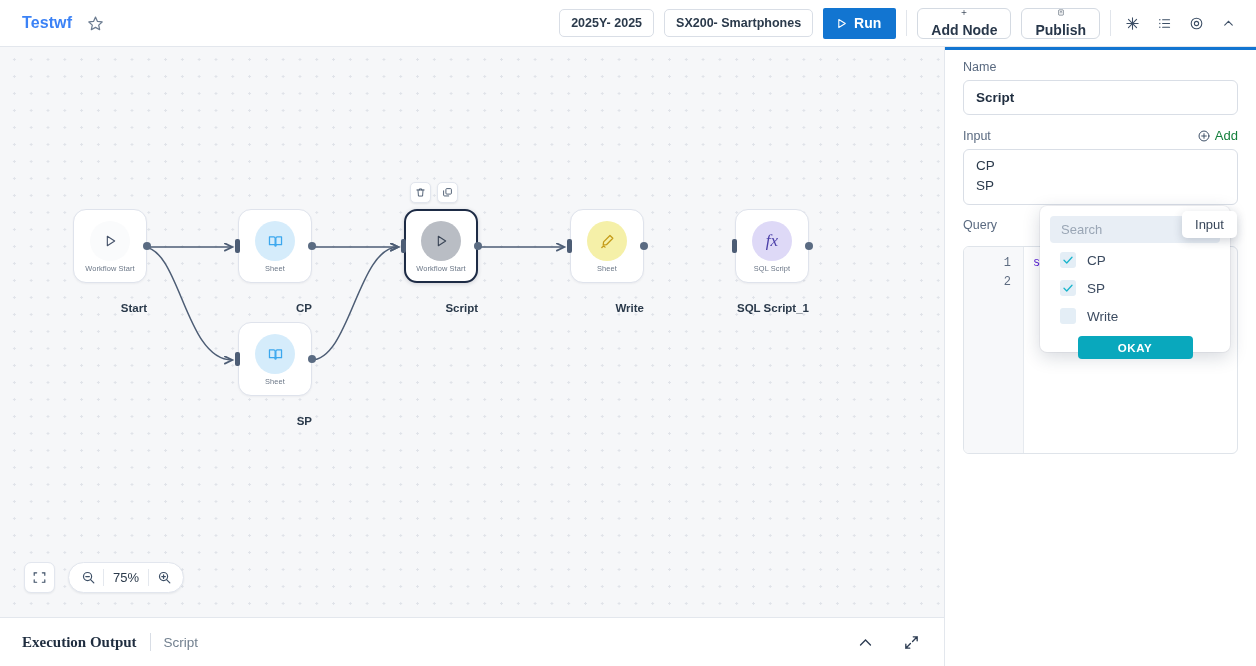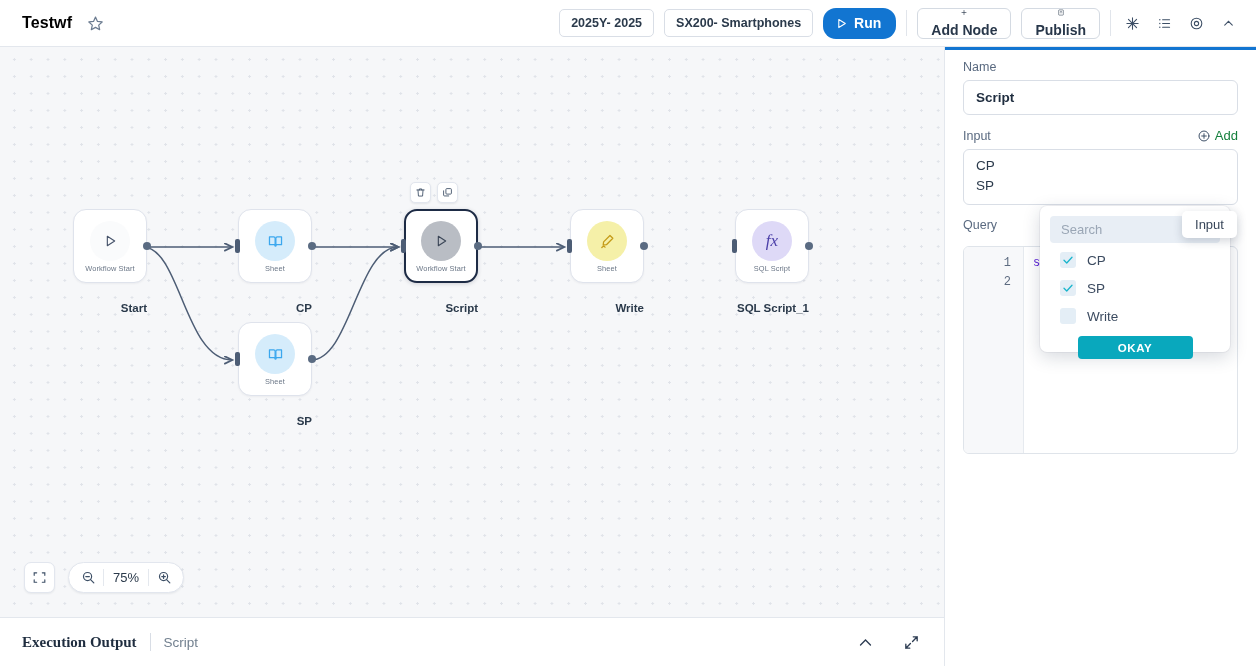--- a/index.html
+++ b/index.html
@@ -11,38 +11,38 @@
   }
   #app { position: relative; width: 1256px; height: 666px; }
 
   
   .topbar {
     position: absolute; left: 0; top: 0; width: 1256px; height: 47px;
     background: #ffffff; border-bottom: 1px solid #e3e7ed;
     display: flex; align-items: center;
   }
   .wf-title {
-    margin-left: 22px; font-size: 16px; font-weight: 600; color: #000000;
+    margin-left: 22px; font-size: 16px; font-weight: 600; color: #3b82f6;
     letter-spacing: .1px;
   }
   .star-btn {
     margin-left: 12px; width: 22px; height: 22px; display: flex;
     align-items: center; justify-content: center; cursor: pointer;
   }
   .topbar-right {
     margin-left: auto; display: flex; align-items: center; gap: 10px;
     padding-right: 17px;
   }
   .pill {
     height: 28px; padding: 0 11px; border: 1px solid #d9dee6; border-radius: 5px;
     background: #fff; font-size: 12.5px; font-weight: 700; color: #2b3a4b;
     display: flex; align-items: center; white-space: nowrap; cursor: pointer;
   }
   .run-btn {
-    height: 31px; padding: 0 15px 0 12px; border-radius: 13px;
+    height: 31px; padding: 0 15px 0 12px; border-radius: 2px;
     background: #1275d1; color: #fff; font-size: 14px; font-weight: 600;
     display: flex; align-items: center; gap: 6px; cursor: pointer; border: none;
     font-family: "Liberation Sans", sans-serif;
   }
   .vsep { width: 1px; height: 26px; background: #e1e5eb; }
   .ghost-btn {
     height: 31px; padding: 0 13px; border: 1px solid #d4dae2; border-radius: 6px;
     background: #fff; font-size: 14px; font-weight: 600; color: #28374a;
     display: flex; align-items: center; gap: 6px; cursor: pointer;
     font-family: "Liberation Sans", sans-serif;

